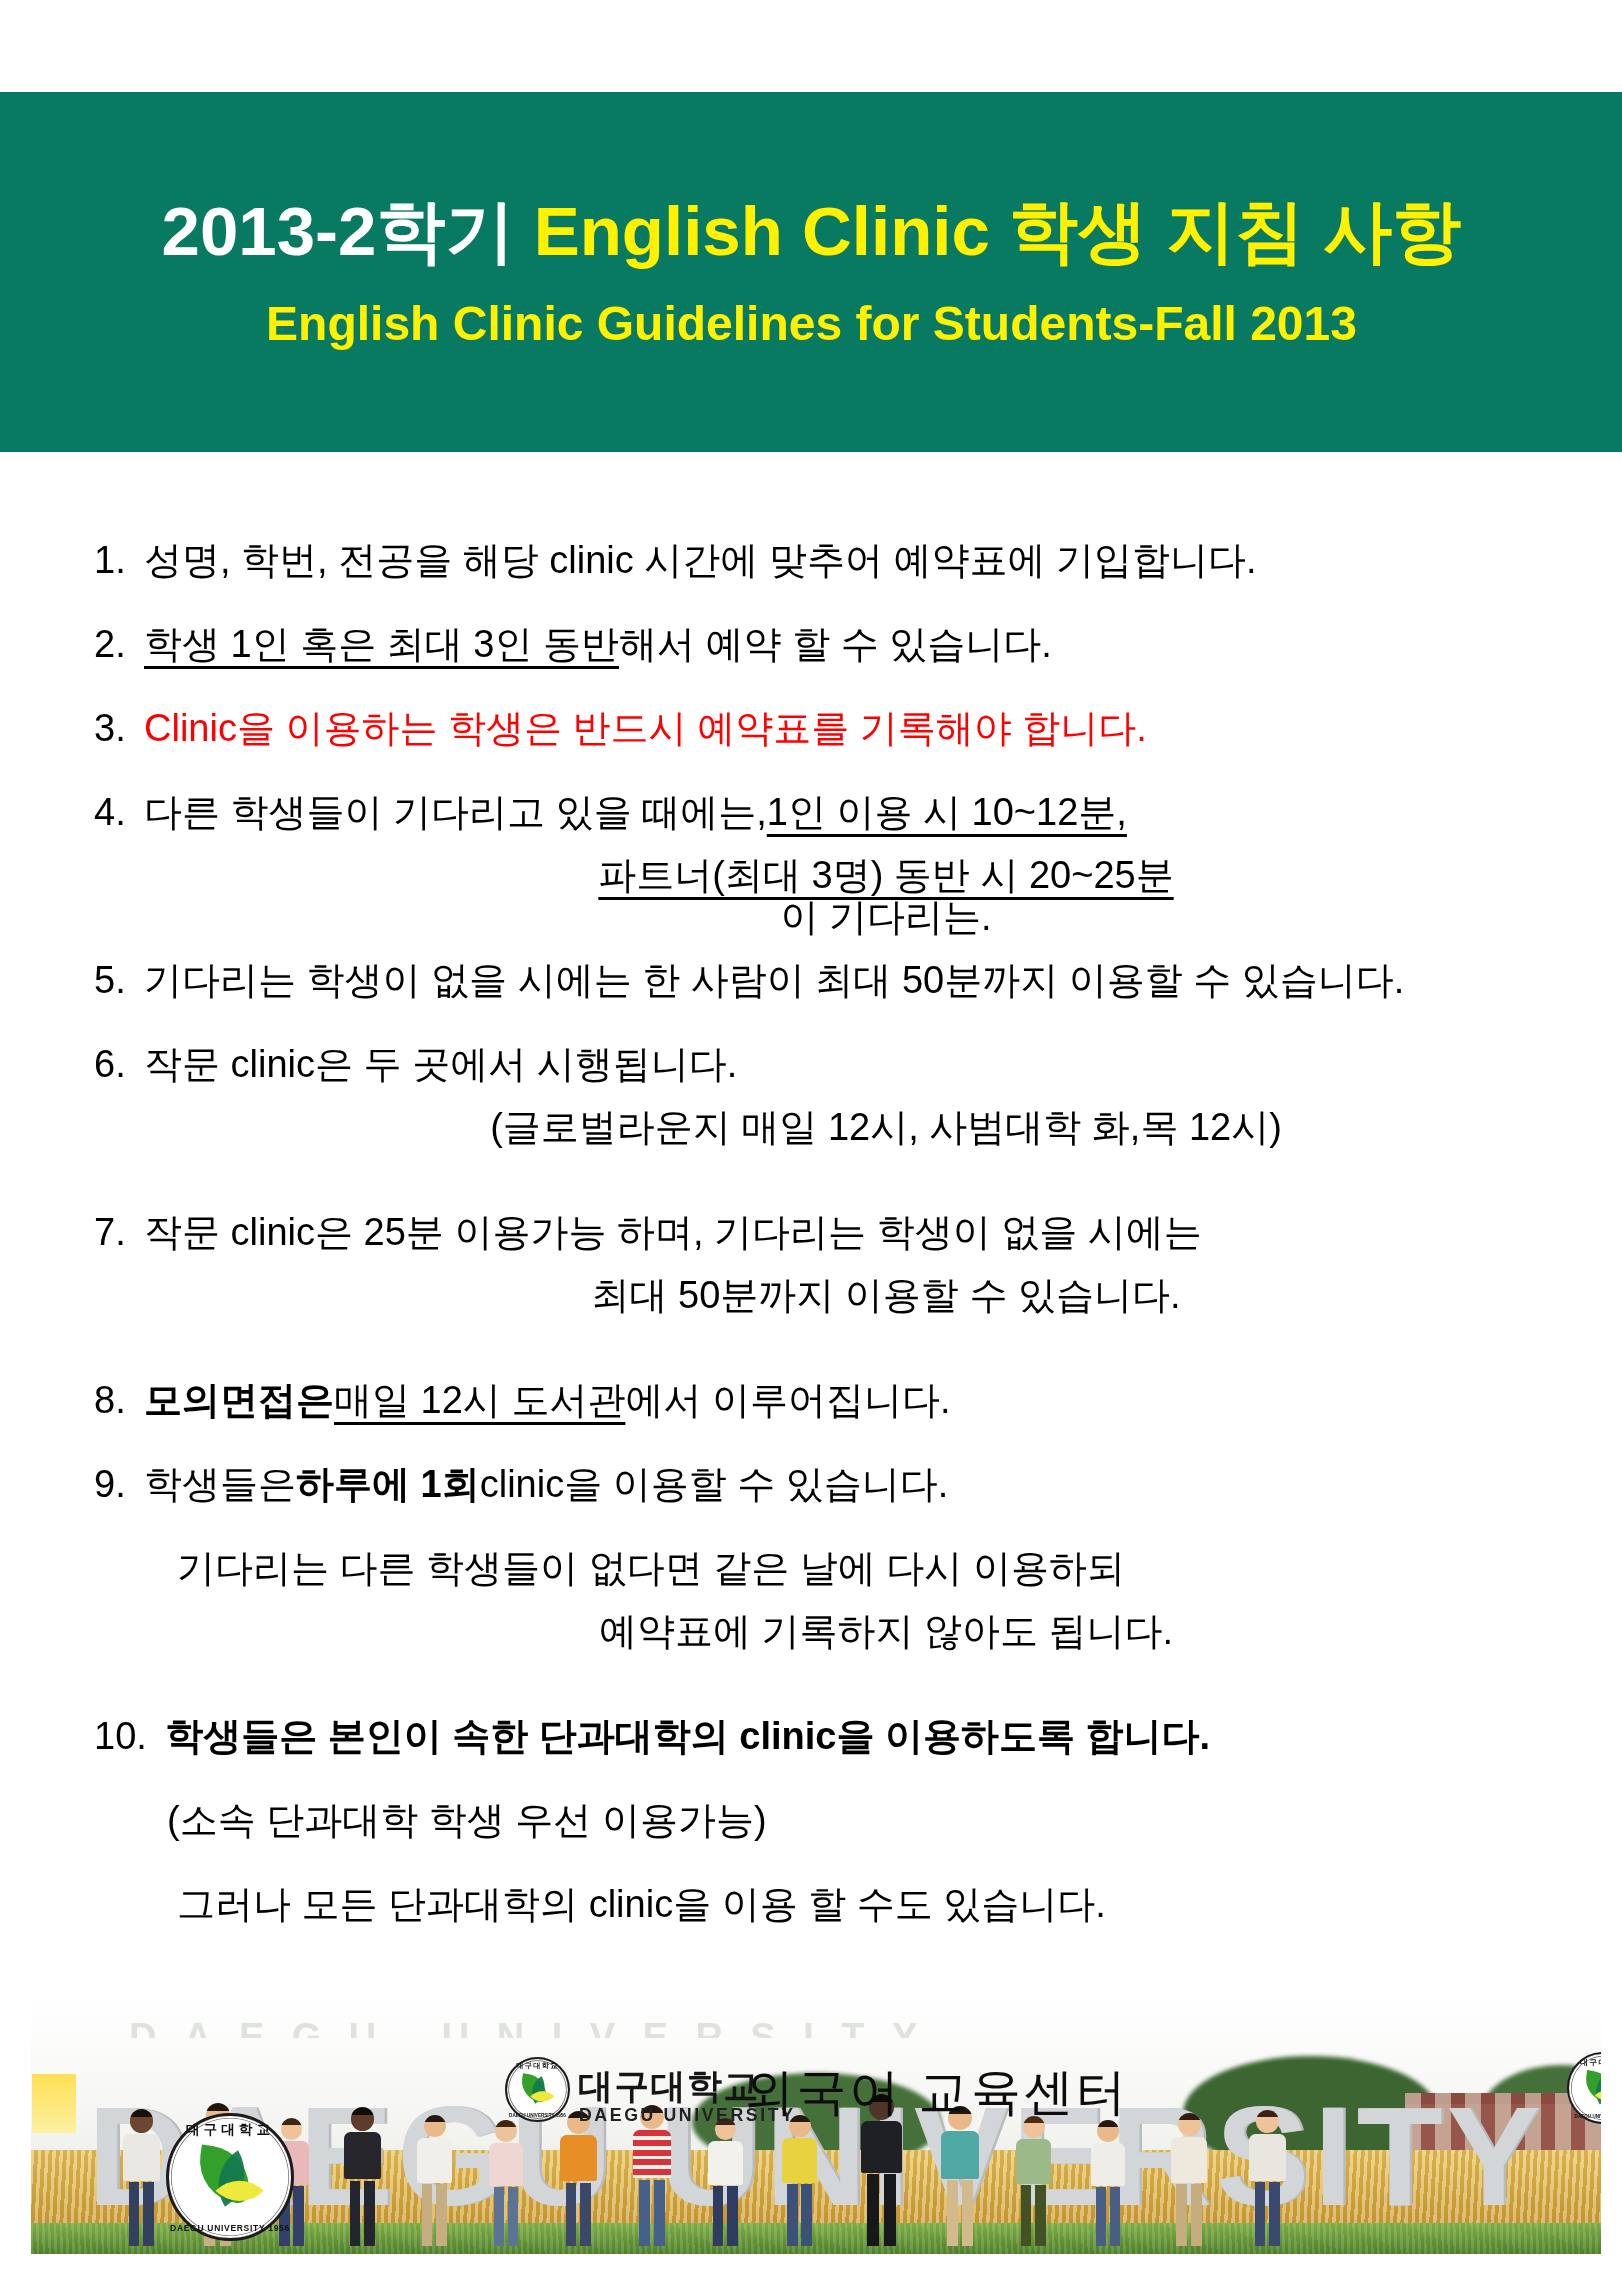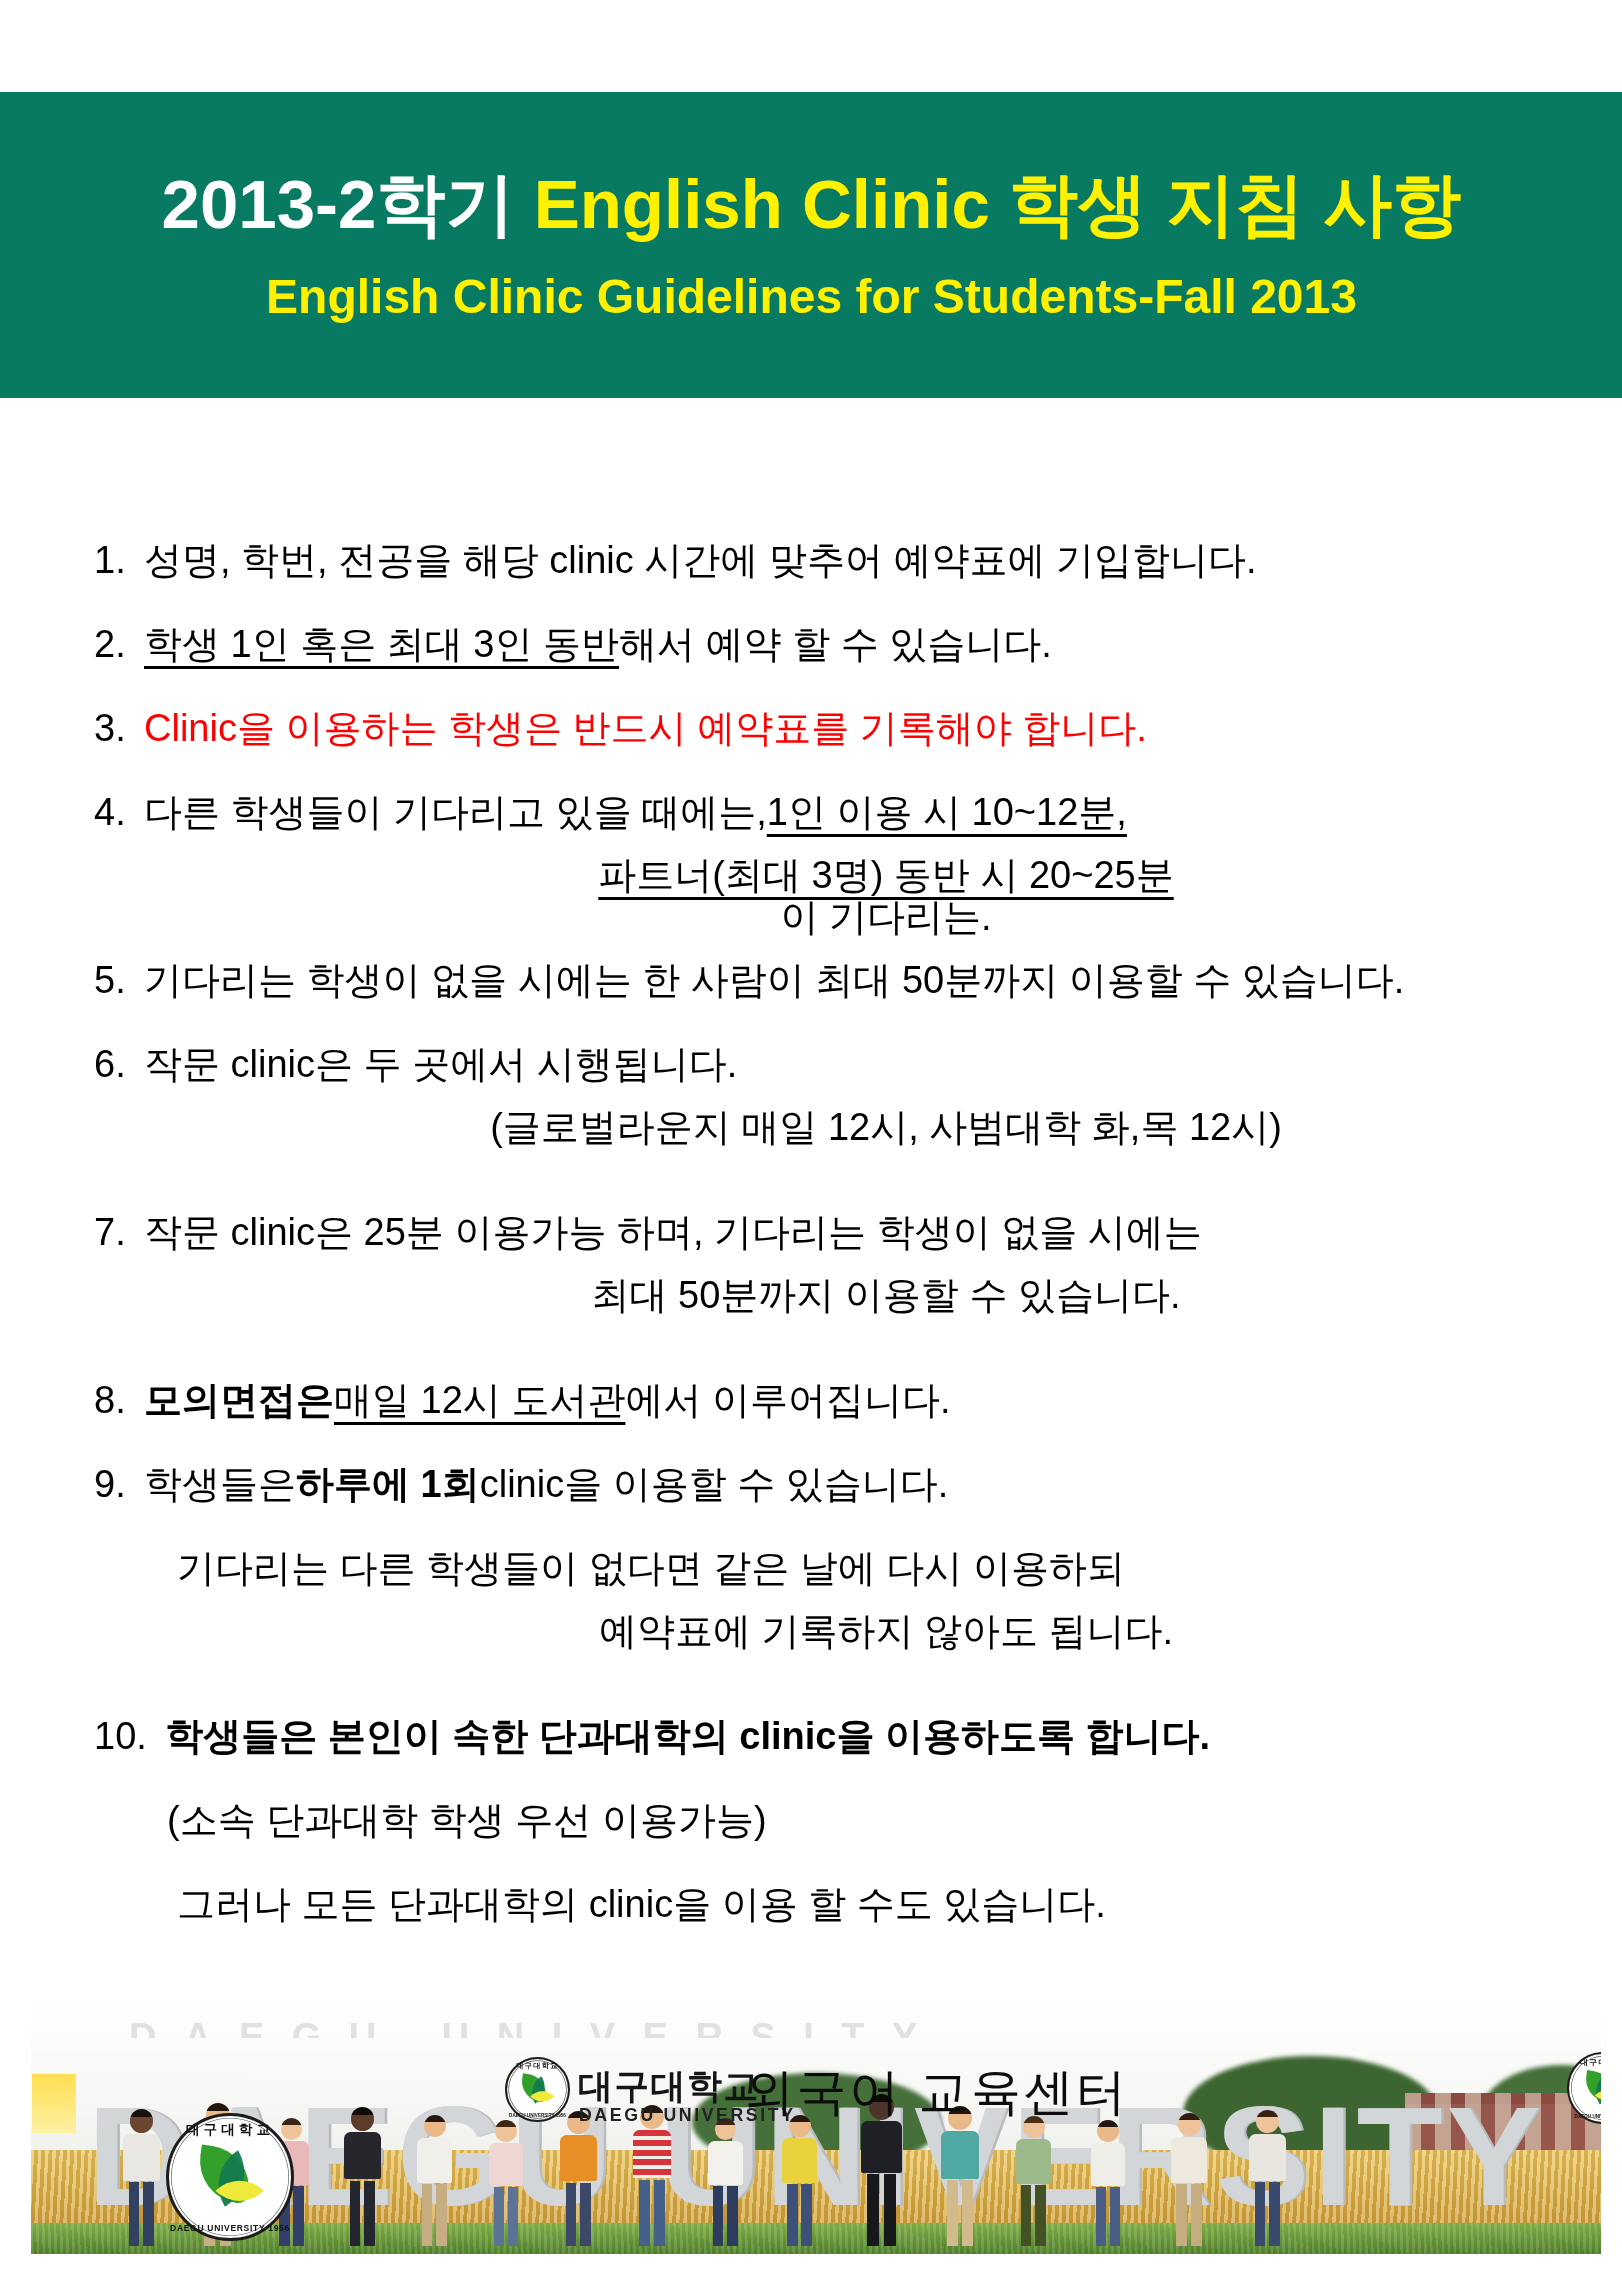--- a/index.html
+++ b/index.html
@@ -2,21 +2,21 @@
 <html style="font-size:10.5px"><head>
 <meta charset="utf-8">
 <style>
   html,body{margin:0;padding:0;background:#ffffff;}
   #page{
     position:relative;width:1623px;height:2295px;background:#ffffff;overflow:hidden;
     font-family:"Liberation Sans","DejaVu Sans",sans-serif;color:#000;
   }
   
   .banner{
-    position:absolute;left:0;top:92px;width:1623px;height:306px;background:#087a62;
+    position:absolute;left:0;top:92px;width:1623px;height:360px;background:#087a62;
     display:flex;flex-direction:column;align-items:center;justify-content:center;gap:34px;
   }
   .title-line1{font-size:69px;font-weight:bold;line-height:1;white-space:nowrap;margin:0;}
   .title-line1 .t-white{color:#ffffff;}
   .title-line1 .t-yellow{color:#fff100;}
   .title-line2{font-size:48px;font-weight:bold;line-height:1;color:#fff100;white-space:nowrap;margin:0;}
   
   .list{position:absolute;left:0;top:519px;width:1623px;}
   .gline{height:84px;display:flex;align-items:center;padding-left:94px;font-size:38px;line-height:1.1;white-space:nowrap;}
   .gline .num{margin-right:18.3px;}

